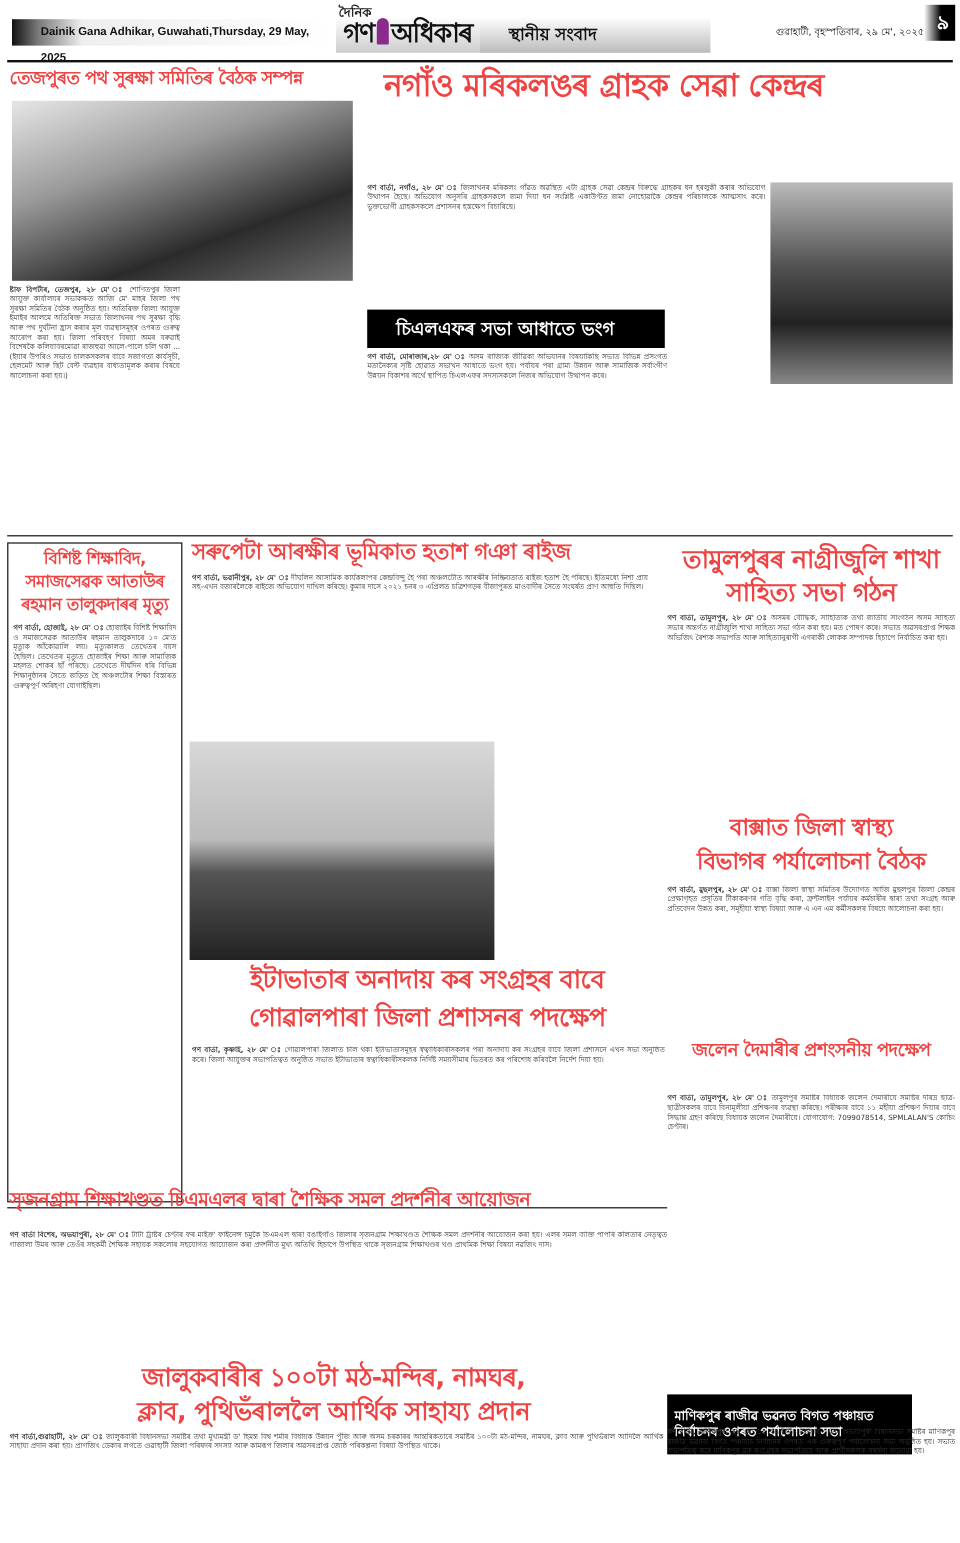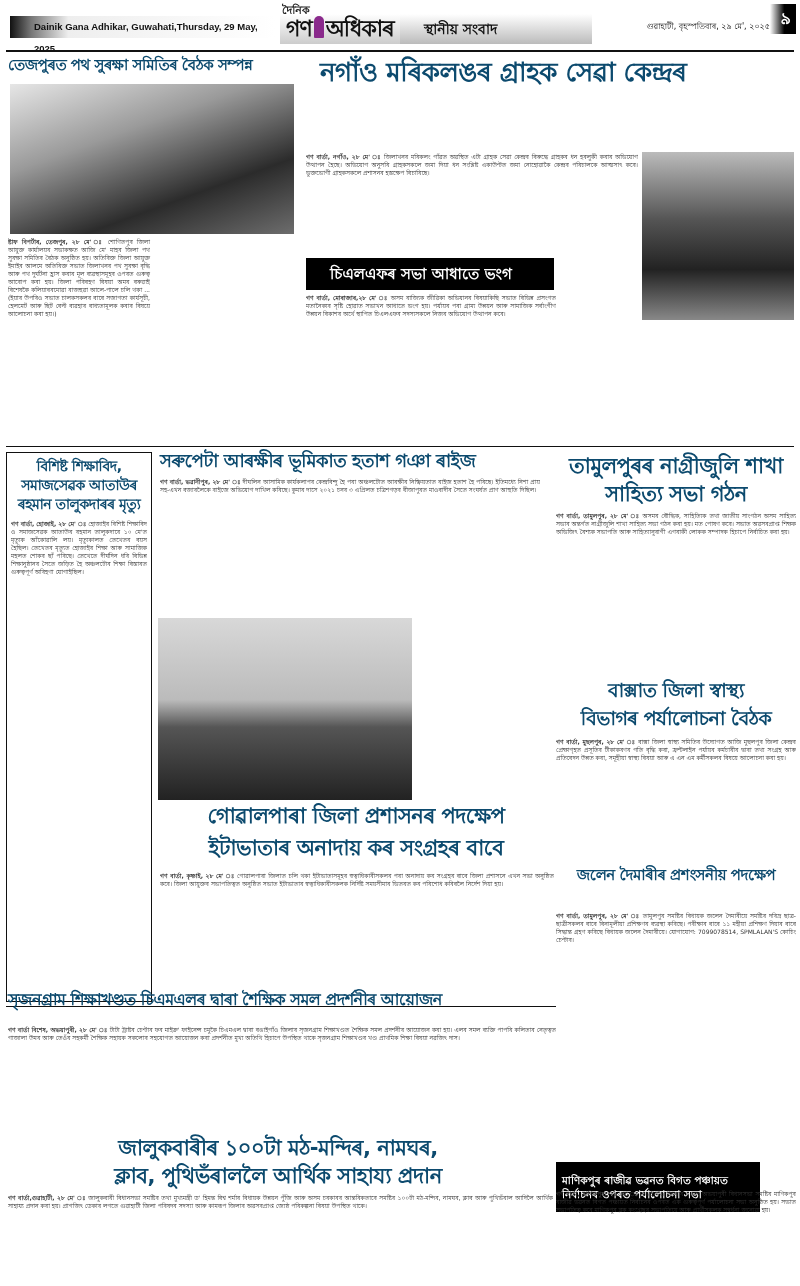--- a/index.html
+++ b/index.html
@@ -7,21 +7,21 @@
 body{position:relative;font-family:"DejaVu Sans",sans-serif;color:#111}
 .abs{position:absolute}
 .masthead-date{left:10px;top:16px;width:265px;height:22px;background:linear-gradient(90deg,#111 0%,#777 8%,#eee 22%,#fff 100%);font-family:"Liberation Sans",sans-serif;font-weight:bold;font-size:9.5px;line-height:22px;padding-left:24px;color:#111}
 .logo-small{left:282px;top:2px;font-size:11px;font-weight:bold;color:#222}
 .logo{left:280px;top:14px;width:120px;height:30px;background:linear-gradient(180deg,#fff,#ccc);font-size:22px;font-weight:bold;color:#111;line-height:30px;padding-left:6px;letter-spacing:-1px}
 .logo-fig{display:inline-block;width:10px;height:22px;background:#8a2a8c;border-radius:5px 5px 1px 1px;vertical-align:-2px;margin:0 2px}
 .section-bar{left:400px;top:14px;width:192px;height:30px;background:linear-gradient(180deg,#fff,#bbb);font-size:14px;font-weight:bold;line-height:30px;padding-left:24px}
 .right-date{left:600px;top:20px;width:170px;font-size:8px;text-align:right}
 .page-num{left:770px;top:4px;width:26px;height:30px;background:linear-gradient(90deg,#fff,#000 55%);color:#fff;font-size:16px;font-weight:bold;text-align:right;padding-right:5px;line-height:30px}
 .rule{background:#111}
-.h{font-weight:bold;color:#0c4a6e;line-height:1.05;letter-spacing:-0.5px}
+.h{font-weight:bold;color:#ef4444;line-height:1.05;letter-spacing:-0.5px}
 .photo{background:linear-gradient(135deg,#8c8c8c,#3a3a3a 50%,#bdbdbd)}
 .txt{font-size:6px;line-height:8px;color:#333;text-align:justify;overflow:hidden}
 .cols{display:flex;gap:6px}
 .cols>div{flex:1}
 .box{border:1.2px solid #111}
 .black-bar{background:#000;color:#fff;font-weight:bold}
 </style>
 </head>
 <body>
 
@@ -81,22 +81,22 @@
 
 <div class="abs h" style="left:556px;top:676px;width:240px;font-size:19px;text-align:center;line-height:28px">
   <div>বাক্সাত জিলা স্বাস্থ্য</div>
   <div>বিভাগৰ পৰ্যালোচনা বৈঠক</div>
 </div>
 <div class="abs txt" style="left:556px;top:738px;width:240px;height:120px">
   <b>গণ বাৰ্তা, মুছলপুৰ, ২৮ মে' ঃ</b> <span>বাক্সা জিলা স্বাস্থ্য সমিতিৰ উদ্যোগত আজি মুছলপুৰ জিলা কেন্দ্ৰৰ প্ৰেক্ষাগৃহত প্ৰসূতিৰ টীকাকৰণৰ গতি বৃদ্ধি কৰা, ফ্ৰন্টলাইন পৰ্যায়ৰ কৰ্মচাৰীৰ দ্বাৰা তথ্য সংগ্ৰহ আৰু প্ৰতিবেদন উন্নত কৰা, সমূহীয়া স্বাস্থ্য বিষয়া আৰু এ এন এম কৰ্মীসকলৰ বিষয়ে আলোচনা কৰা হয়।</span>
 </div>
 
 <div class="abs h" style="left:156px;top:800px;width:400px;font-size:21px;text-align:center;line-height:32px">
+  <div>ইটাভাতাৰ অনাদায় কৰ সংগ্ৰহৰ বাবে</div>
   <div>গোৱালপাৰা জিলা প্ৰশাসনৰ পদক্ষেপ</div>
-  <div>ইটাভাতাৰ অনাদায় কৰ সংগ্ৰহৰ বাবে</div>
 </div>
 <div class="abs txt" style="left:160px;top:872px;width:394px;height:112px">
   <b>গণ বাৰ্তা, কৃষ্ণাই, ২৮ মে' ঃ</b> <span>গোৱালপাৰা জিলাত চলি থকা ইটাভাতাসমূহৰ স্বত্বাধিকাৰীসকলৰ পৰা অনাদায় কৰ সংগ্ৰহৰ বাবে জিলা প্ৰশাসনে এখন সভা অনুষ্ঠিত কৰে। জিলা আয়ুক্তৰ সভাপতিত্বত অনুষ্ঠিত সভাত ইটাভাতাৰ স্বত্বাধিকাৰীসকলক নিৰ্দিষ্ট সময়সীমাৰ ভিতৰত কৰ পৰিশোধ কৰিবলৈ নিৰ্দেশ দিয়া হয়।</span>
 </div>
 
 <div class="abs h" style="left:556px;top:864px;width:240px;font-size:15px;text-align:center;line-height:22px">
   <div>জলেন দৈমাৰীৰ প্ৰশংসনীয় পদক্ষেপ</div>
 </div>
 <div class="abs txt" style="left:556px;top:912px;width:240px;height:210px">
   <b>গণ বাৰ্তা, তামুলপুৰ, ২৮ মে' ঃ</b> <span>তামুলপুৰ সমষ্টিৰ বিধায়ক জলেন দৈমাৰীয়ে সমষ্টিৰ দৰিদ্ৰ ছাত্ৰ-ছাত্ৰীসকলৰ বাবে বিনামূলীয়া প্ৰশিক্ষণৰ ব্যৱস্থা কৰিছে। পৰীক্ষাৰ বাবে ১১ মহীয়া প্ৰশিক্ষণ দিয়াৰ বাবে সিদ্ধান্ত গ্ৰহণ কৰিছে বিধায়ক জলেন দৈমাৰীয়ে। যোগাযোগ: 7099078514, SPMLALAN'S কোচিং চেণ্টাৰ।</span>

